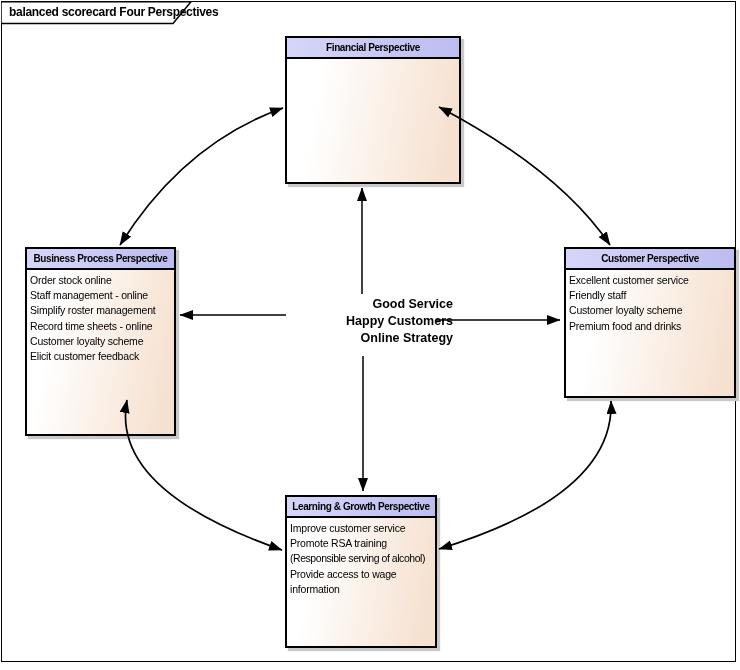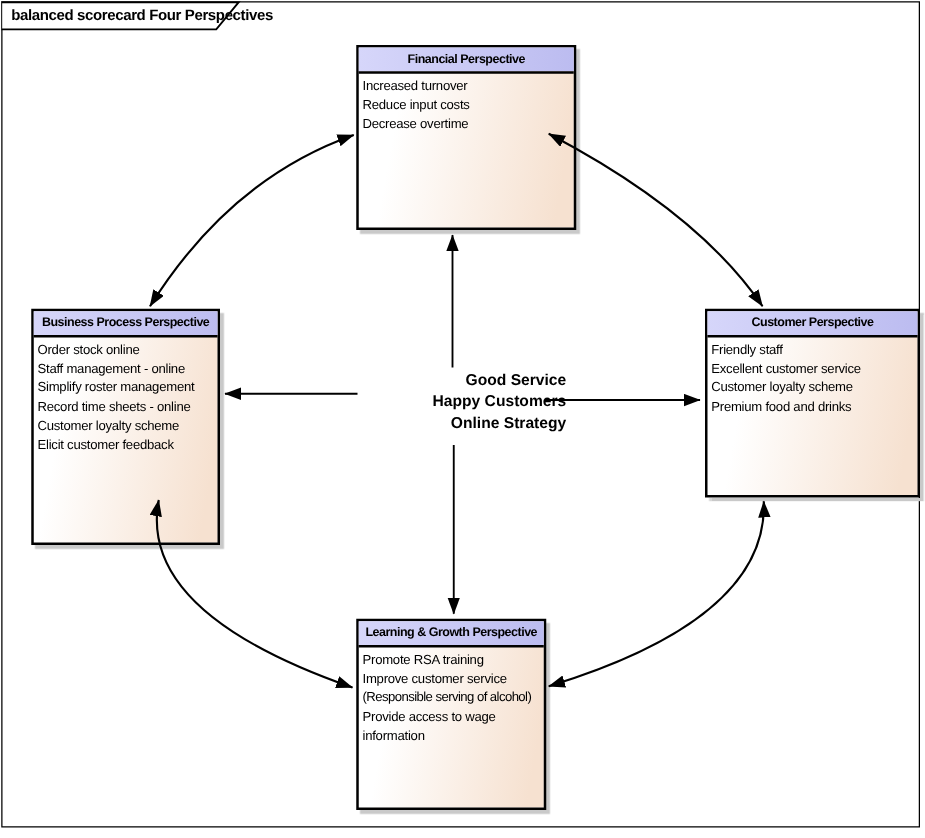--- a/index.html
+++ b/index.html
@@ -48,54 +48,49 @@
 
 <div class="frame"></div>
 
 <svg class="tab-svg" width="200" height="25">
   <polygon points="0,0.75 190,0.75 172,22.5 0,22.5" fill="#ffffff" stroke="#000000" stroke-width="1.5"></polygon>
 </svg>
 <div class="tab-label">balanced scorecard Four Perspectives</div>
 
 <div class="node" style="left:285px;top:36px;width:176px;height:148px;">
   <div class="node-header">Financial Perspective</div>
-  <div class="node-body">
-    <div class="node-item">Increased turnover</div>
-    <div class="node-item">Reduce input costs</div>
-    <div class="node-item">Decrease overtime</div>
-  </div>
 </div>
 
 <div class="node" style="left:25px;top:247px;width:151px;height:189px;">
   <div class="node-header">Business Process Perspective</div>
   <div class="node-body">
     <div class="node-item">Order stock online</div>
     <div class="node-item">Staff management - online</div>
     <div class="node-item">Simplify roster management</div>
     <div class="node-item">Record time sheets - online</div>
     <div class="node-item">Customer loyalty scheme</div>
     <div class="node-item">Elicit customer feedback</div>
   </div>
 </div>
 
 <div class="node" style="left:564px;top:247px;width:172px;height:151px;">
   <div class="node-header">Customer Perspective</div>
   <div class="node-body">
+    <div class="node-item">Excellent customer service</div>
     <div class="node-item">Friendly staff</div>
-    <div class="node-item">Excellent customer service</div>
     <div class="node-item">Customer loyalty scheme</div>
     <div class="node-item">Premium food and drinks</div>
   </div>
 </div>
 
 <div class="node" style="left:285px;top:495px;width:152px;height:153px;">
   <div class="node-header">Learning &amp; Growth Perspective</div>
   <div class="node-body">
+    <div class="node-item">Improve customer service</div>
     <div class="node-item">Promote RSA training</div>
-    <div class="node-item">Improve customer service</div>
     <div class="node-item tight">(Responsible serving of alcohol)</div>
     <div class="node-item">Provide access to wage</div>
     <div class="node-item">information</div>
   </div>
 </div>
 
 <div class="center-text">
   <div>Good Service</div>
   <div>Happy Customers</div>
   <div>Online Strategy</div>

